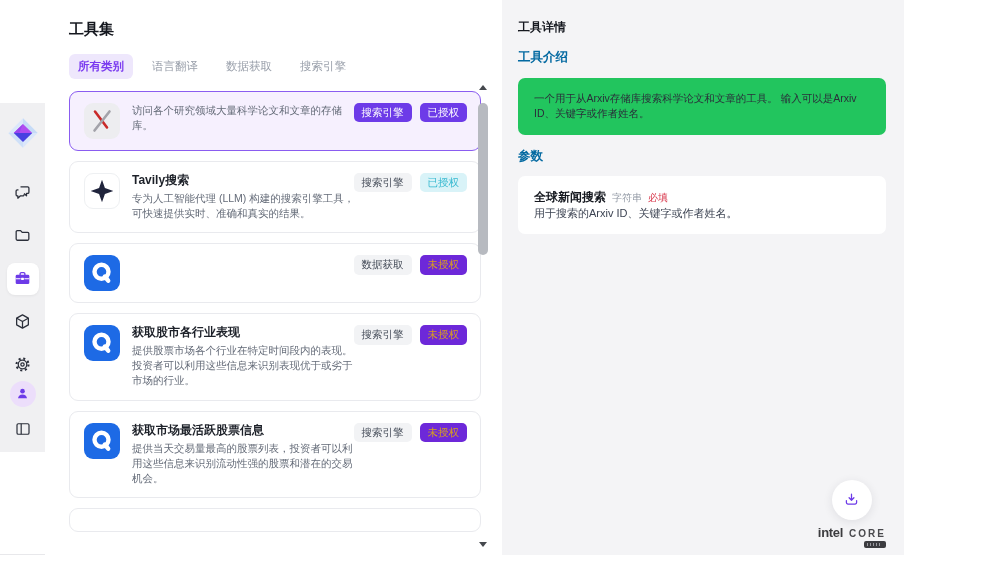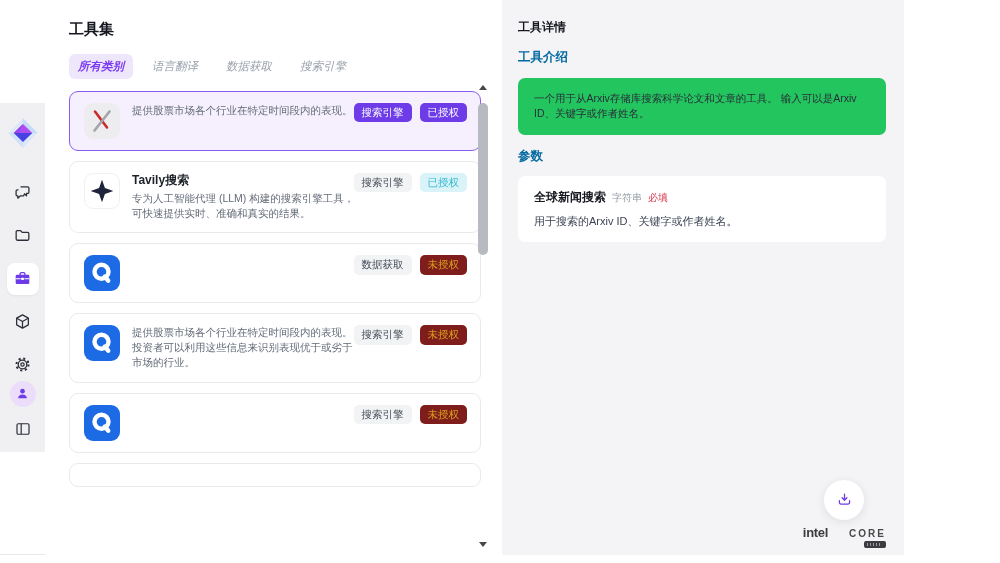--- a/index.html
+++ b/index.html
@@ -18,41 +18,41 @@
   .rail .bottom { margin-top:auto; display:flex; flex-direction:column; align-items:center; gap:9px; }
   .avatar { width:26px; height:26px; border-radius:50%; background:#ecdefb; display:flex;
             align-items:center; justify-content:center; cursor:pointer; border:none; }
 
   
   .list-panel { width:457px; height:555px; background:#ffffff; border-radius:14px 0 0 0;
                 padding:20px 0 0 24px; position:relative; flex-shrink:0; overflow:hidden; }
   .list-title { font-size:15px; font-weight:700; color:#15181f; }
   .tabs { margin-top:15px; display:flex; gap:10px; align-items:center; }
   .tab { border:none; background:transparent; font-size:11.5px; color:#9aa0ab; padding:5px 9px;
-         border-radius:6px; cursor:pointer; font-family:inherit;font-style:italic; }
+         border-radius:6px; cursor:pointer; font-family:inherit; }
   .tab.active { background:#eee7fc; color:#7b3bf0; font-weight:600; }
   .tool-list { margin-top:12px; width:412px; display:flex; flex-direction:column; gap:10px; }
 
   .card { position:relative; display:flex; gap:12px; padding:11px 14px; background:#ffffff;
           border:1px solid #e9eaee; border-radius:9px; cursor:pointer; text-align:left; }
   .card.selected { background:#f6f0fe; border:1.5px solid #8a5cf0; }
   .card-icon { width:36px; height:36px; border-radius:9px; flex-shrink:0; display:flex;
                align-items:center; justify-content:center; }
   .icon-arxiv { background:#ededf0; }
   .icon-star  { background:#ffffff; border:1px solid #eef0f2; }
   .icon-q     { background:#1d6ae5; }
   .card-text { display:block; width:228px; }
   .card-name { display:block; font-size:12px; font-weight:700; color:#1d2129; line-height:15px; margin-bottom:3px; }
   .card-desc { display:block; font-size:10.5px; color:#646b78; line-height:1.45; }
   .badges { position:absolute; top:11px; right:13px; display:flex; gap:8px; }
   .badge { font-size:10.5px; padding:3px 8px; border-radius:5px; line-height:1.3; white-space:nowrap; }
   .badge-solid   { background:#6d3be8; color:#ffffff; }
   .badge-neutral { background:#f2f3f5; color:#454c59; }
   .badge-cyan    { background:#d9f3f8; color:#35b8cf; }
-  .badge-amber   { background:#7f1d1d; color:#d9a21b; }
+  .badge-amber   { background:#6d28d9; color:#d9a21b; }
 
   
   .vscroll { position:absolute; top:85px; right:14px; bottom:8px; width:10px; }
   .vscroll .arrow-up, .vscroll .arrow-down { position:absolute; left:1px; width:0; height:0;
       border-left:4px solid transparent; border-right:4px solid transparent; cursor:pointer; }
   .vscroll .arrow-up   { top:0;    border-bottom:5px solid #45484e; }
   .vscroll .arrow-down { bottom:0; border-top:5px solid #45484e; }
   .vscroll .thumb { position:absolute; top:18px; left:0; width:10px; height:152px;
                     background:#b7bac0; border-radius:5px; cursor:pointer; }
 
@@ -60,29 +60,29 @@
   .detail { flex:1; background:#f4f4f6; height:555px; padding:19px 18px 0 16px; position:relative; }
   .detail-title { font-size:12px; font-weight:700; color:#15181f; }
   .section-h { font-size:12.5px; font-weight:700; color:#0369a1; margin-top:13px; }
   .intro-box { margin-top:12px; background:#22c55e; border-radius:7px; padding:13px 16px;
                font-size:10.5px; color:#2a2f3a; line-height:1.5; }
   .param-box { margin-top:11px; background:#ffffff; border-radius:7px; padding:13px 16px; }
   .param-line { display:flex; align-items:baseline; gap:6px; }
   .param-name { font-size:12px; font-weight:700; color:#15181f; }
   .param-type { font-size:10px; color:#9097a3; }
   .param-req  { font-size:10px; color:#d93a4e; }
-  .param-desc { margin-top:8px; font-size:11px; color:#3c4352; }
+  .param-desc { margin-top:0; font-size:11px; color:#3c4352; }
 
   .float-actions { position:absolute; right:18px; bottom:7px; display:flex; flex-direction:column;
                    align-items:center; }
   .dl-btn { width:40px; height:40px; border-radius:50%; background:#ffffff; border:none;
             box-shadow:0 2px 10px rgba(40,40,60,.10); display:flex; align-items:center;
             justify-content:center; cursor:pointer; }
   .intel { margin-top:5px; display:flex; flex-direction:column; align-items:flex-end; }
-  .intel-row { display:flex; align-items:baseline; gap:21px; }
+  .intel-row { display:flex; align-items:baseline; gap:6px; }
   .intel-word { font-size:13px; font-weight:700; color:#3c3c3f; letter-spacing:-0.3px; }
   .intel-core { font-size:10px; color:#4a4a4e; letter-spacing:2px; font-weight:700; }
   .intel-badge { margin-top:1px; width:22px; height:7px; background:#3c3c40; border-radius:2px;
                  background-image:linear-gradient(90deg, transparent 3px, #9a9aa0 3px, #9a9aa0 4px,
                    transparent 4px, transparent 6px, #9a9aa0 6px, #9a9aa0 7px, transparent 7px,
                    transparent 9px, #9a9aa0 9px, #9a9aa0 10px, transparent 10px,
                    transparent 12px, #9a9aa0 12px, #9a9aa0 13px, transparent 13px,
                    transparent 15px, #9a9aa0 15px, #9a9aa0 16px, transparent 16px);
                  background-size:22px 3px; background-position:0 2px; background-repeat:no-repeat; }
   svg { display:block; }
@@ -164,21 +164,21 @@
     <div class="tool-list">
         <div class="card selected">
         <span class="card-icon icon-arxiv">
           <svg viewBox="0 0 36 36" width="36" height="36" fill="none" stroke-linecap="round">
             <path d="M11 8.5l12 16" stroke="#c92a2a" stroke-width="2.6"></path>
             <path d="M25.5 8.5l-15 19" stroke="#a3a3aa" stroke-width="2.6"></path>
           </svg>
         </span>
 
         <span class="card-text">
-          <span class="card-desc">提供股票市场各个行业在特定时间段内的表现。</span>
+          <span class="card-desc">访问各个研究领域大量科学论文和文章的存储库。</span>
         </span>
         <span class="badges">
           <span class="badge badge-category badge-solid">搜索引擎</span>
           <span class="badge badge-auth badge-solid">已授权</span>
         </span>
       </div>
         <div class="card">
 
         <span class="card-icon icon-star">
           <svg viewBox="0 0 36 36" width="34" height="34">
@@ -214,36 +214,41 @@
         <div class="card">
 
         <span class="card-icon icon-q">
           <svg viewBox="0 0 36 36" width="36" height="36" fill="none" stroke="#ffffff" stroke-linecap="round">
             <circle cx="17.5" cy="16.8" r="7" stroke-width="4.4"></circle>
             <path d="M20.8 21.5l3.4 4.2" stroke-width="4.4"></path>
           </svg>
         </span>
 
         <span class="card-text">
+          <span class="card-name">获取股市各行业表现</span>
           <span class="card-desc">提供股票市场各个行业在特定时间段内的表现。投资者可以利用这些信息来识别表现优于或劣于市场的行业。</span>
         </span>
         <span class="badges">
           <span class="badge badge-category badge-neutral">搜索引擎</span>
           <span class="badge badge-auth badge-amber">未授权</span>
         </span>
       </div>
         <div class="card">
 
         <span class="card-icon icon-q">
           <svg viewBox="0 0 36 36" width="36" height="36" fill="none" stroke="#ffffff" stroke-linecap="round">
             <circle cx="17.5" cy="16.8" r="7" stroke-width="4.4"></circle>
             <path d="M20.8 21.5l3.4 4.2" stroke-width="4.4"></path>
           </svg>
         </span>
 
+        <span class="card-text">
+          <span class="card-name">获取市场最活跃股票信息</span>
+          <span class="card-desc">提供当天交易量最高的股票列表，投资者可以利用这些信息来识别流动性强的股票和潜在的交易机会。</span>
+        </span>
         <span class="badges">
           <span class="badge badge-category badge-neutral">搜索引擎</span>
           <span class="badge badge-auth badge-amber">未授权</span>
         </span>
       </div>
         <div class="card">
         
         
         
         

